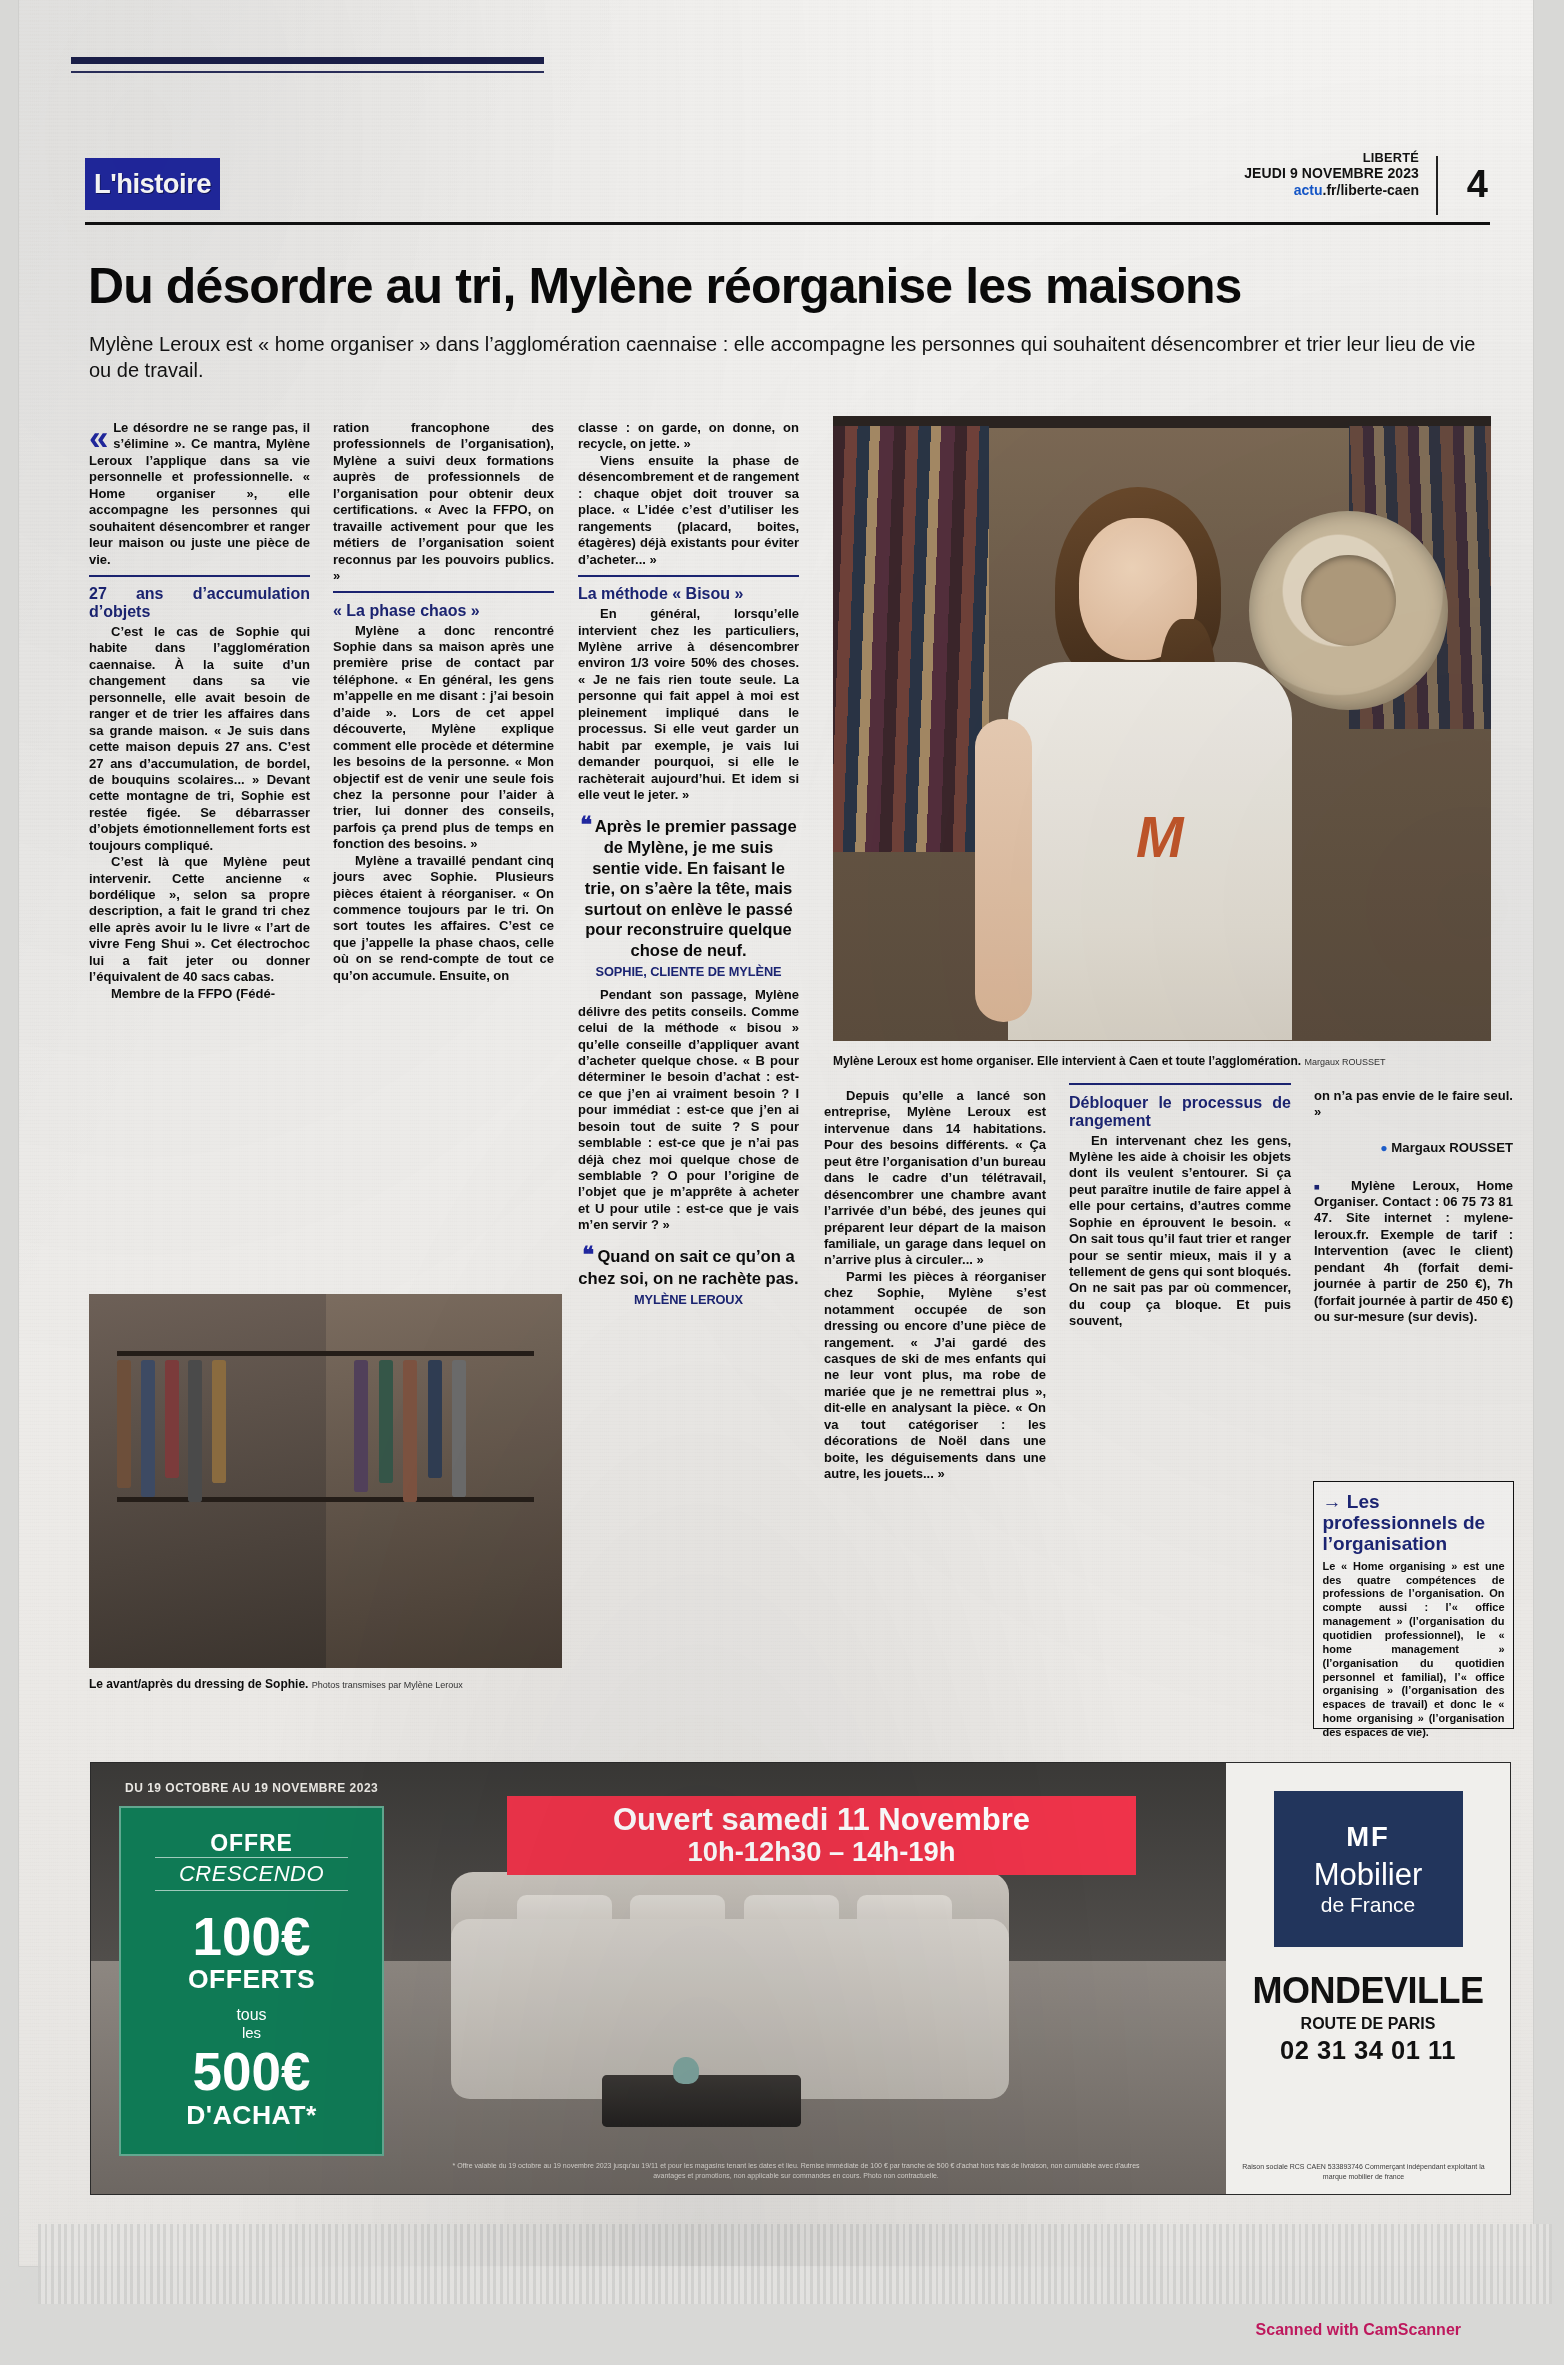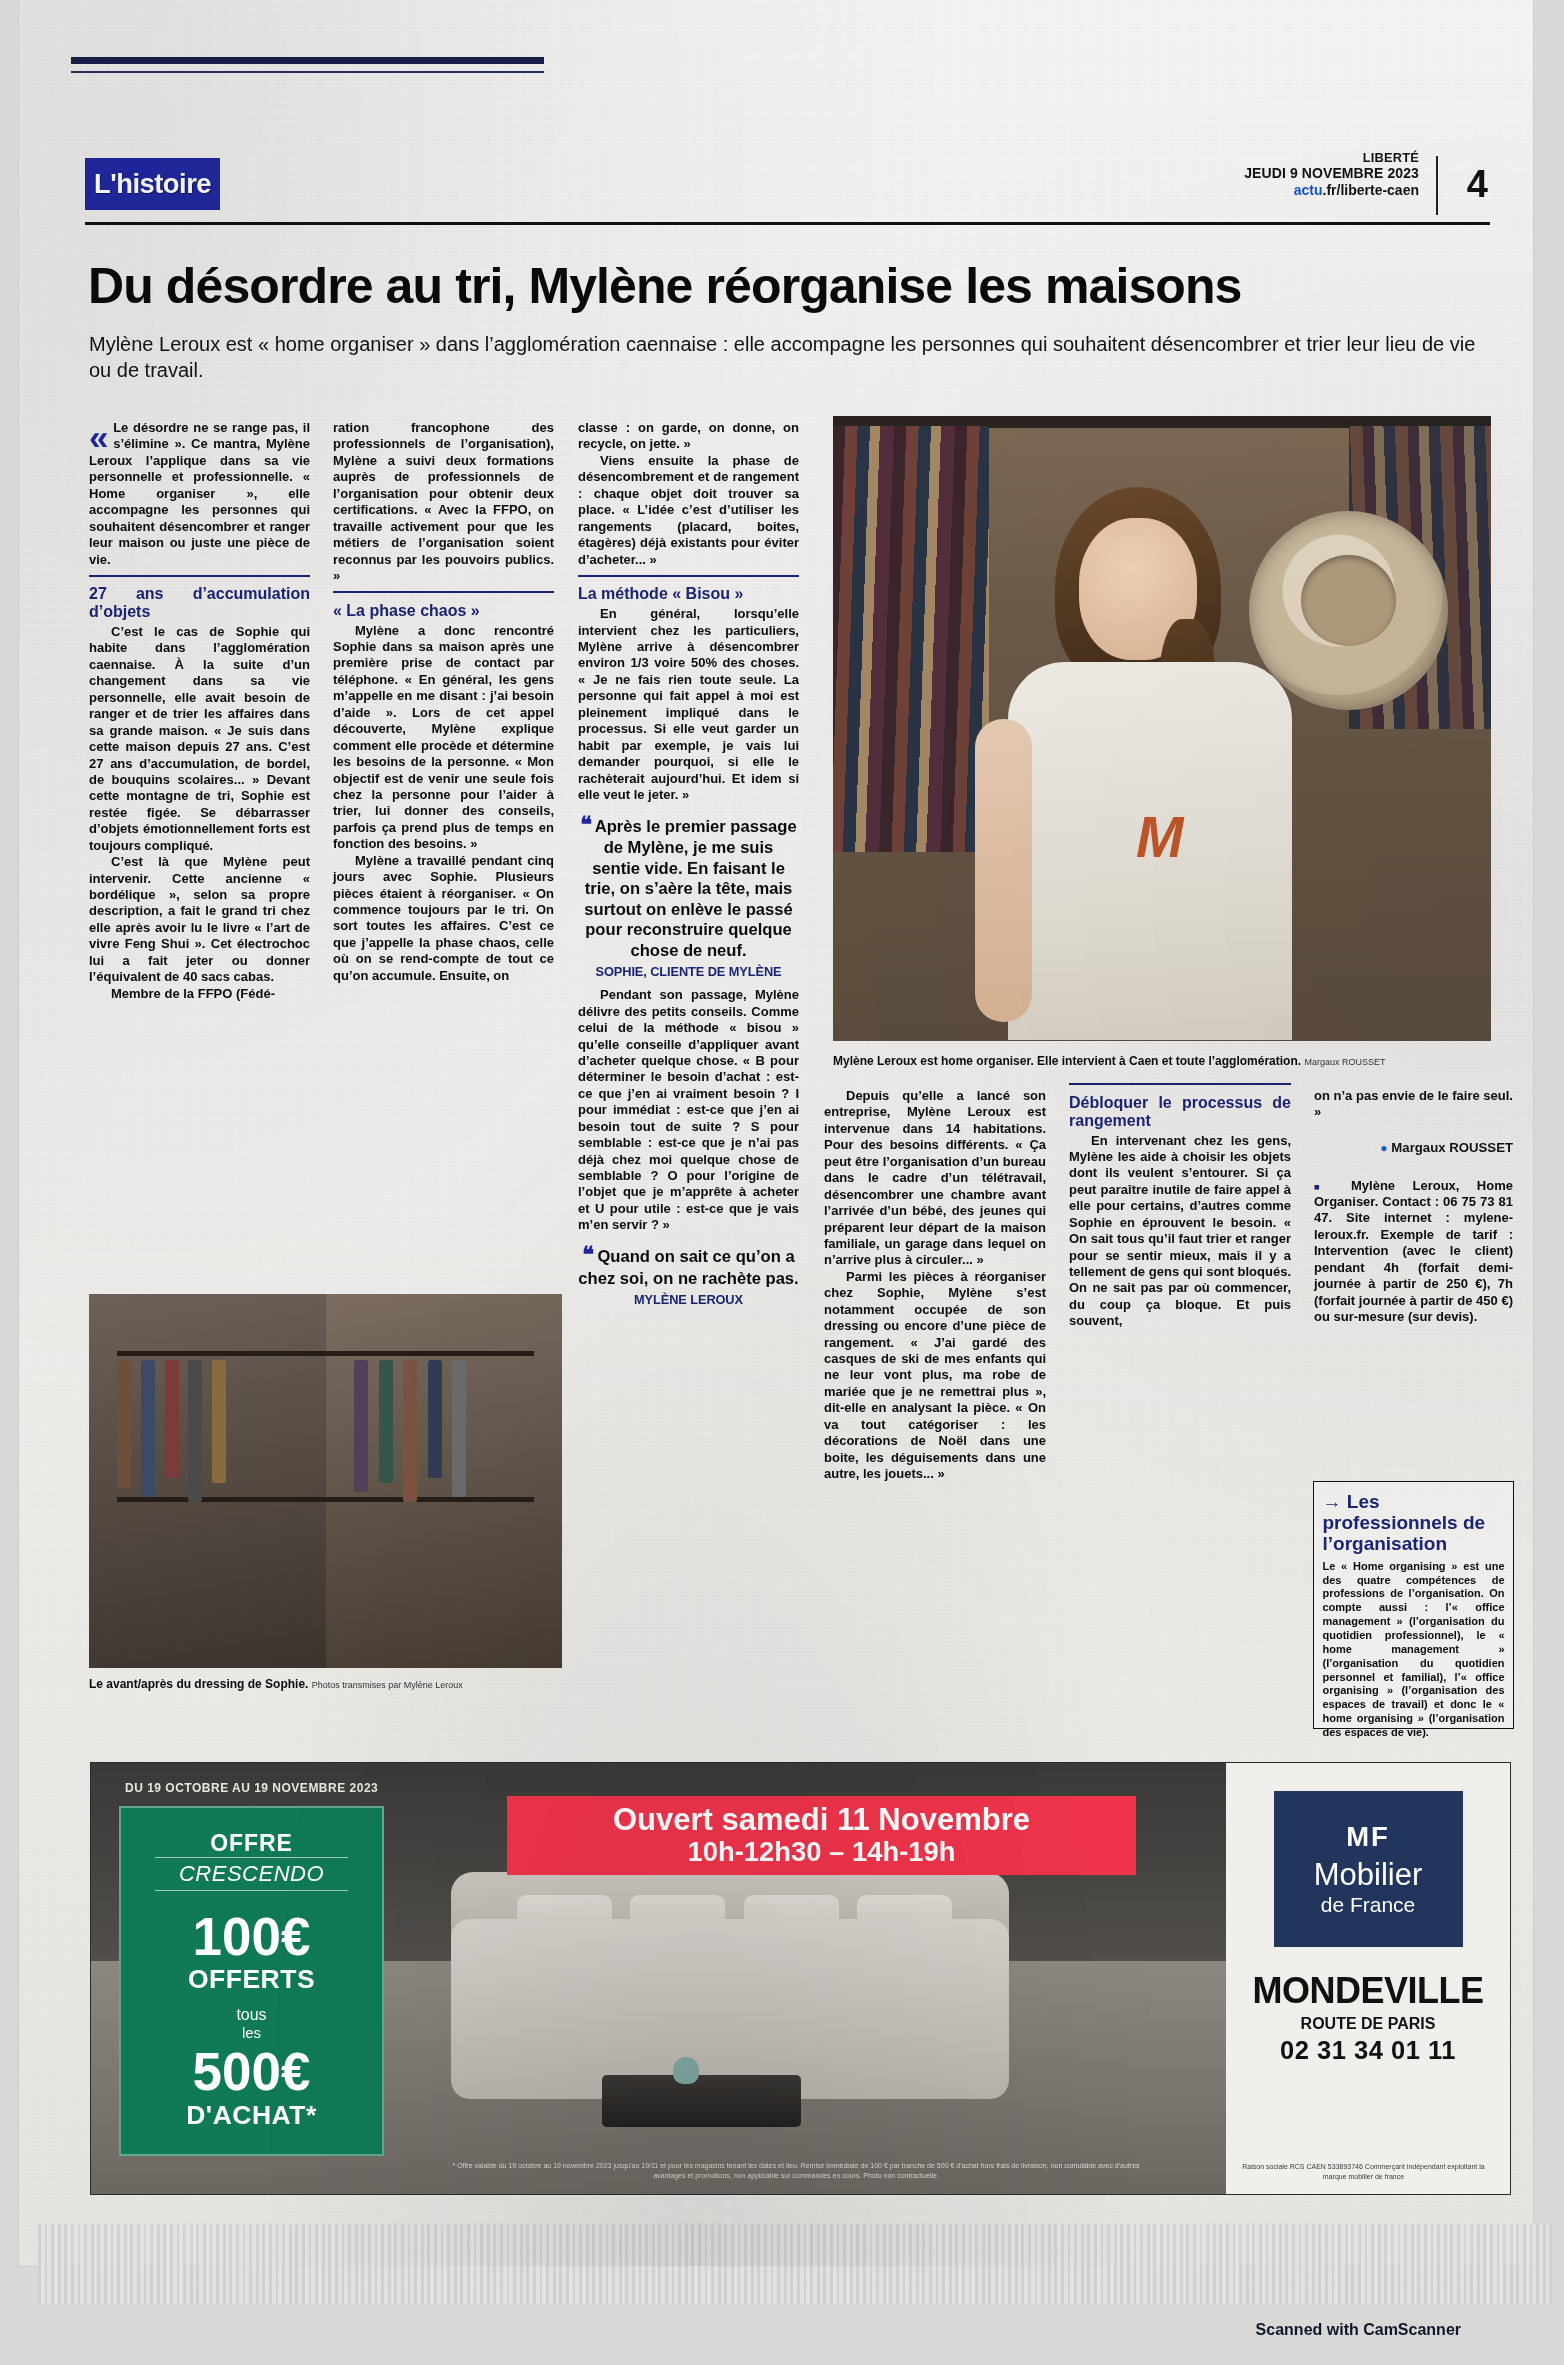--- a/index.html
+++ b/index.html
@@ -210,21 +210,21 @@
   }
   .ad-rcs{position:absolute;right:19px;bottom:12.3px;width:255px;font-size:7px;color:#3a3a3a;text-align:center;line-height:1.4;}
 
   
   .footer-band{
     position:absolute;left:19px;top:2224px;width:1514px;height:80px;
     background:repeating-linear-gradient(90deg,#cfcfcd 0 2.8px,#e4e3e1 2.8px 6.6px);
     opacity:.85;
   }
   .scanned{
-    position:absolute;right:104px;top:2321px;font-size:16px;color:#0f172a;font-weight:600;
+    position:absolute;right:104px;top:2321px;font-size:16px;color:#be185d;font-weight:600;
   }
 </style>
 </head>
 <body>
 
 <div class="page">
   <div class="sheet">
     <div class="grain"></div>
 
     <div class="topbar-left"></div>

